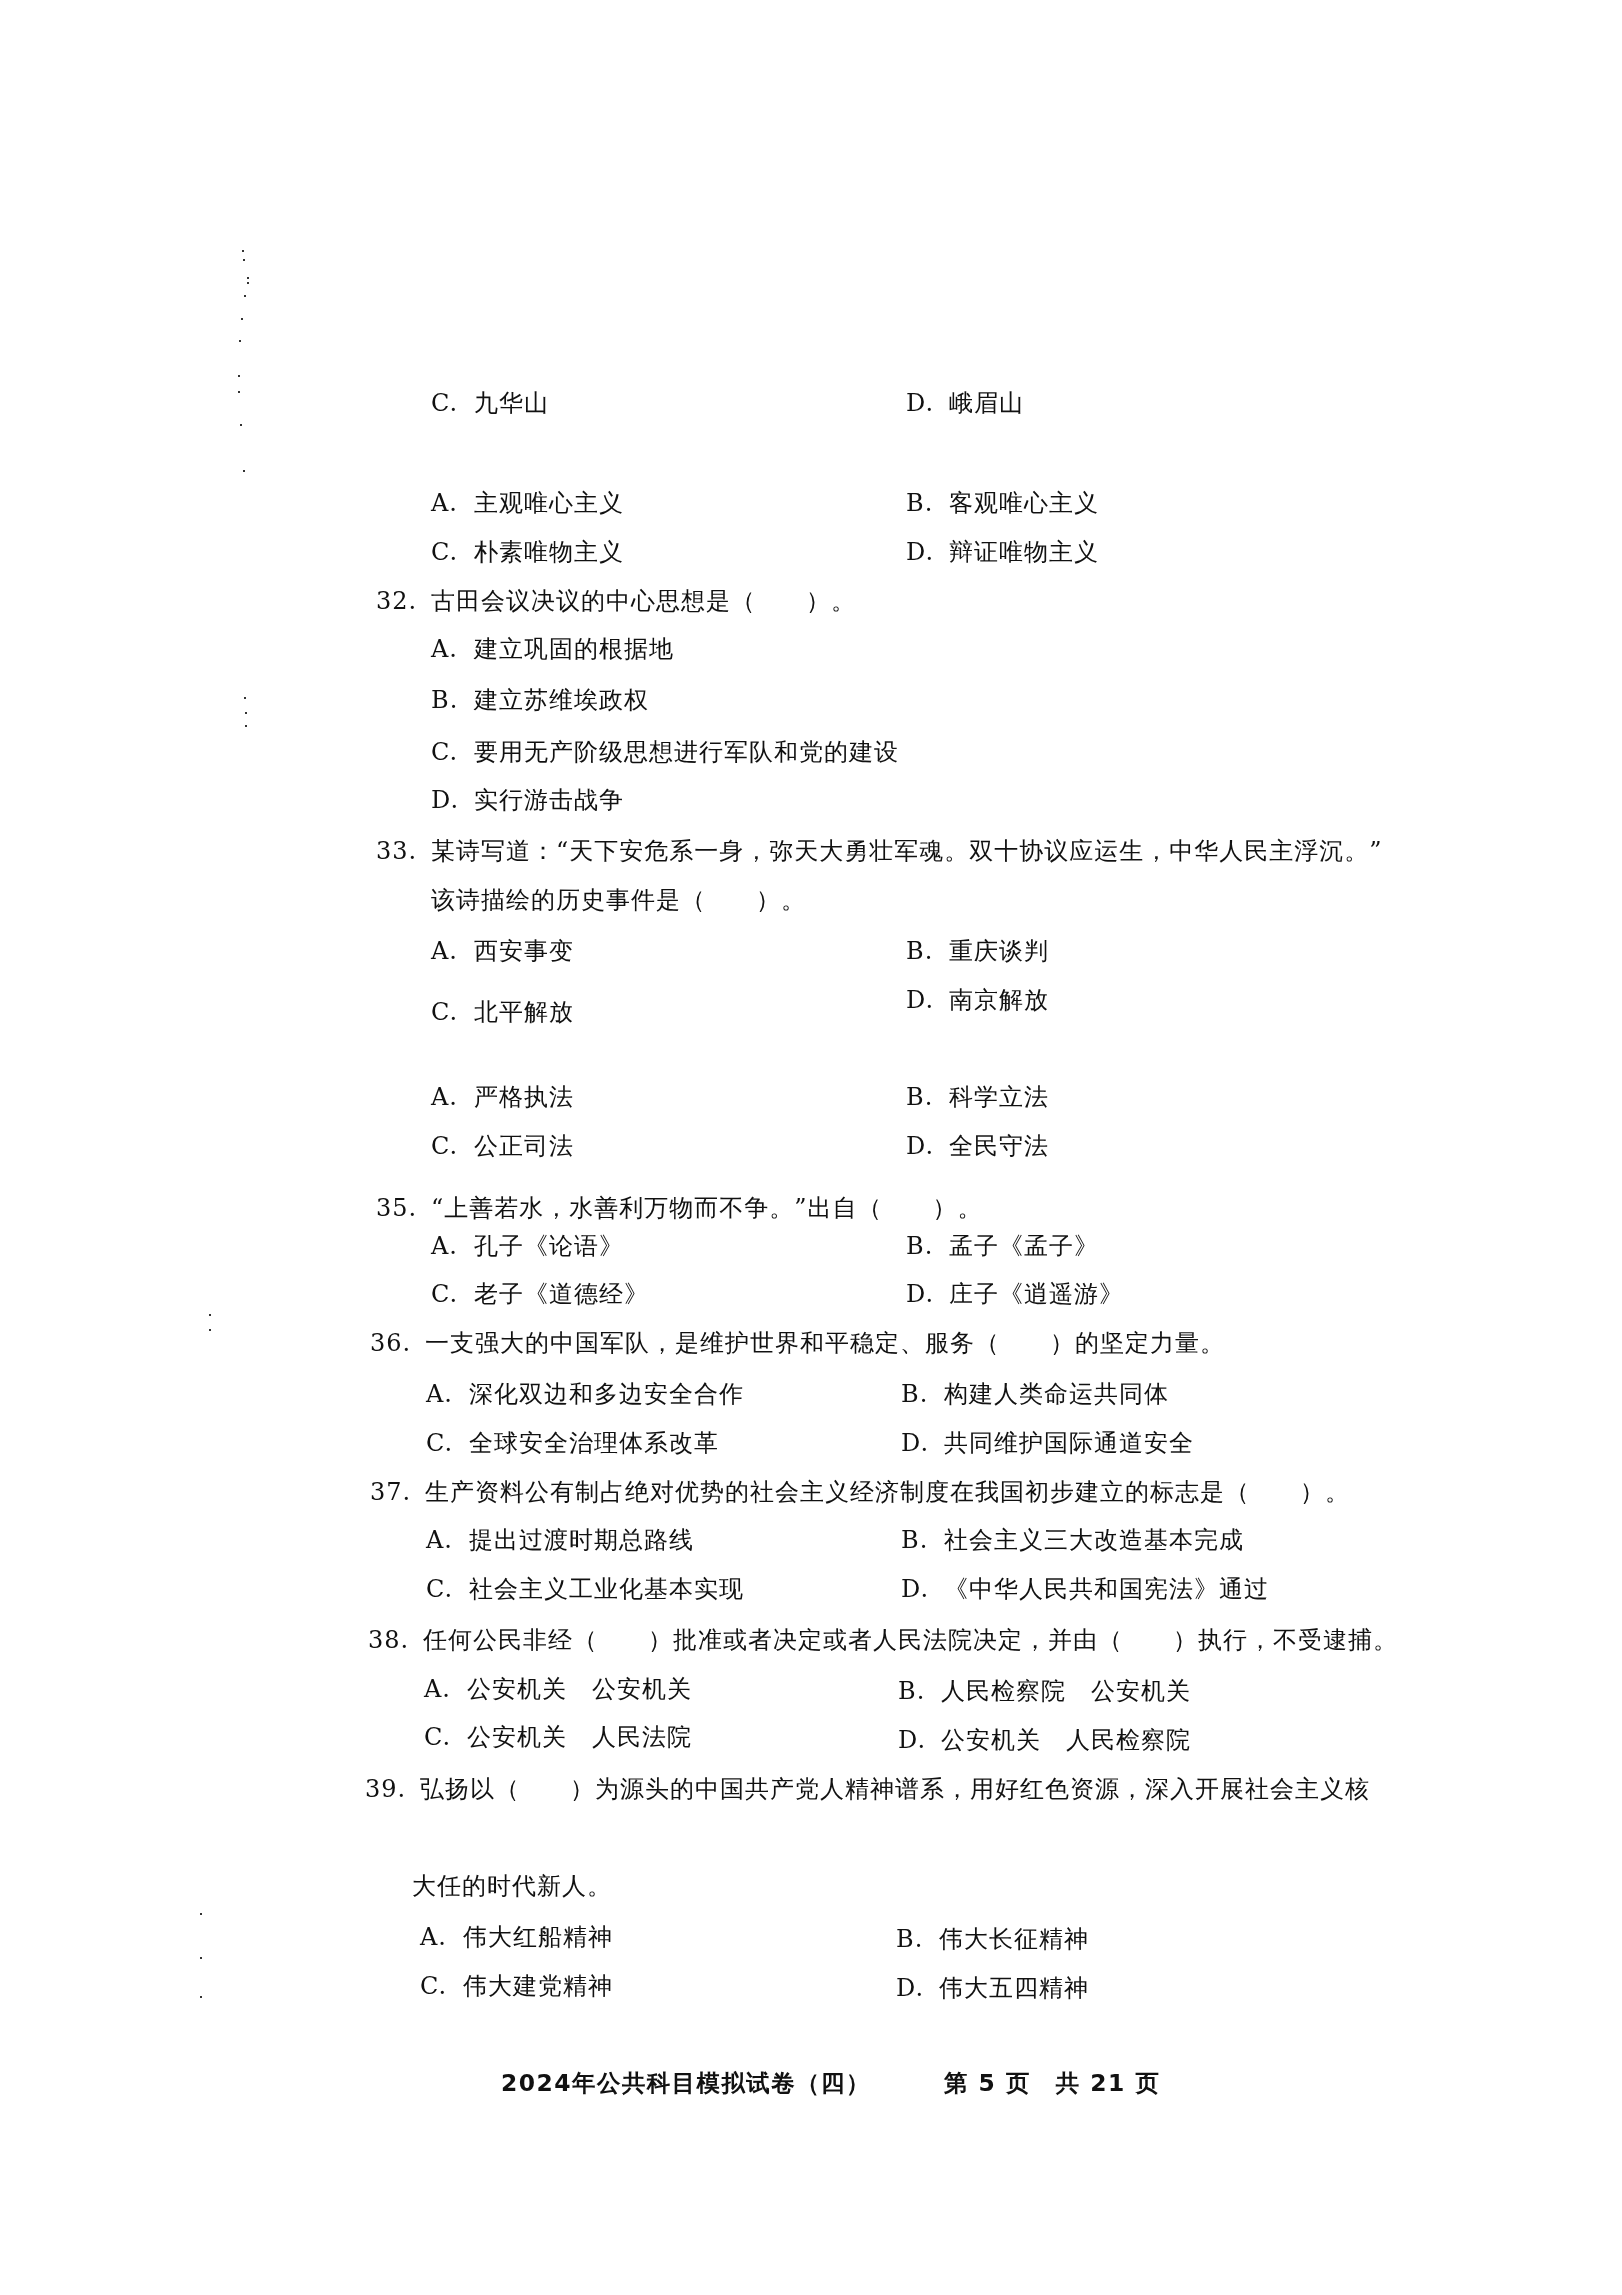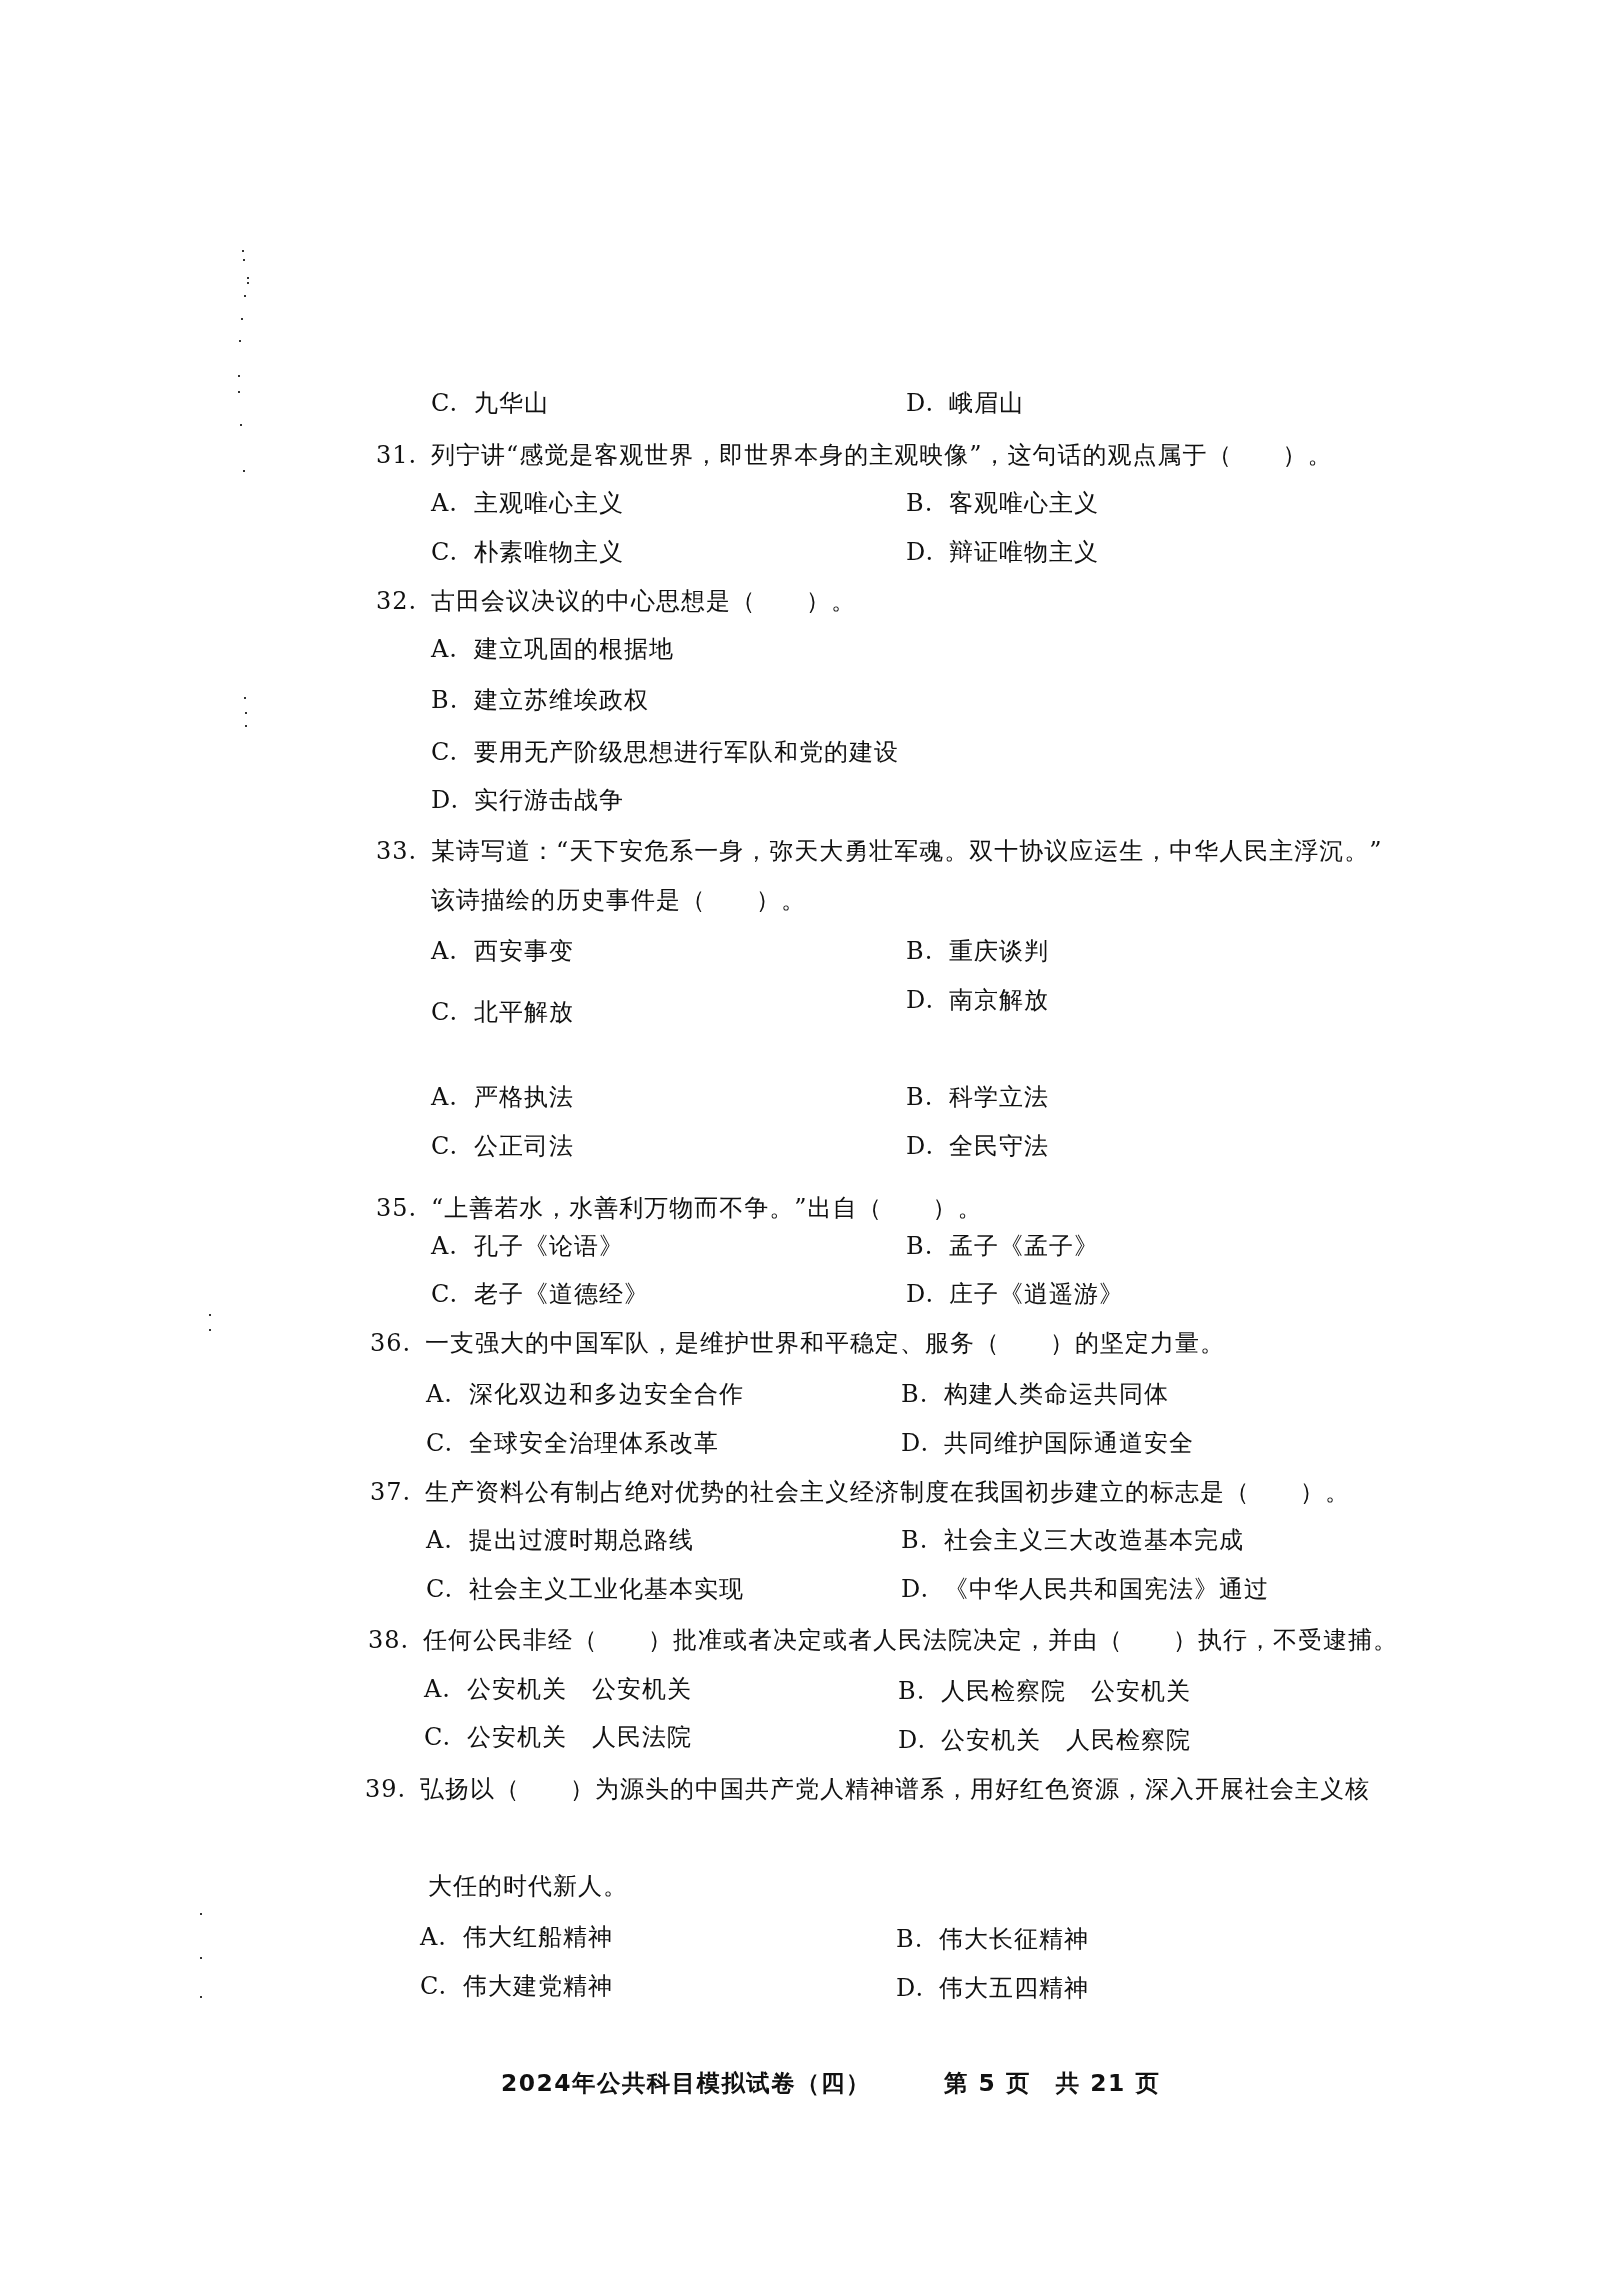--- a/index.html
+++ b/index.html
@@ -23,21 +23,20 @@
   .speck { position: absolute; background: #333; width: 1.9px; height: 2.4px; }
 </style>
 </head>
 <body>
 
 <div class="page">
 
   <div class="line" style="left:431px; top:389px;"><span class="opt-label">C.</span><span>九华山</span></div>
   <div class="line" style="left:906px; top:389px;"><span class="opt-label">D.</span><span>峨眉山</span></div>
 
-  <div class="line" style="left:376px; top:441px;"><span class="qnum">31.</span><span>列宁讲“感觉是客观世界，即世界本身的主观映像”，这句话的观点属于（　　）。</span></div>
   <div class="line" style="left:431px; top:489px;"><span class="opt-label">A.</span><span>主观唯心主义</span></div>
   <div class="line" style="left:906px; top:489px;"><span class="opt-label">B.</span><span>客观唯心主义</span></div>
   <div class="line" style="left:431px; top:538px;"><span class="opt-label">C.</span><span>朴素唯物主义</span></div>
   <div class="line" style="left:906px; top:538px;"><span class="opt-label">D.</span><span>辩证唯物主义</span></div>
 
   <div class="line" style="left:376px; top:587px;"><span class="qnum">32.</span><span>古田会议决议的中心思想是（　　）。</span></div>
   <div class="line" style="left:431px; top:635px;"><span class="opt-label">A.</span><span>建立巩固的根据地</span></div>
   <div class="line" style="left:431px; top:686px;"><span class="opt-label">B.</span><span>建立苏维埃政权</span></div>
   <div class="line" style="left:431px; top:738px;"><span class="opt-label">C.</span><span>要用无产阶级思想进行军队和党的建设</span></div>
   <div class="line" style="left:431px; top:786px;"><span class="opt-label">D.</span><span>实行游击战争</span></div>
@@ -72,21 +71,21 @@
   <div class="line" style="left:426px; top:1575px;"><span class="opt-label">C.</span><span>社会主义工业化基本实现</span></div>
   <div class="line" style="left:901px; top:1575px;"><span class="opt-label">D.</span><span>《中华人民共和国宪法》通过</span></div>
 
   <div class="line" style="left:368px; top:1626px;"><span class="qnum">38.</span><span>任何公民非经（　　）批准或者决定或者人民法院决定，并由（　　）执行，不受逮捕。</span></div>
   <div class="line" style="left:424px; top:1675px;"><span class="opt-label">A.</span><span>公安机关　公安机关</span></div>
   <div class="line" style="left:898px; top:1677px;"><span class="opt-label">B.</span><span>人民检察院　公安机关</span></div>
   <div class="line" style="left:424px; top:1723px;"><span class="opt-label">C.</span><span>公安机关　人民法院</span></div>
   <div class="line" style="left:898px; top:1726px;"><span class="opt-label">D.</span><span>公安机关　人民检察院</span></div>
 
   <div class="line" style="left:365px; top:1775px;"><span class="qnum">39.</span><span>弘扬以（　　）为源头的中国共产党人精神谱系，用好红色资源，深入开展社会主义核</span></div>
-  <div class="line" style="left:428px; top:1872px;"><span>大任的时代新人。</span></div>
+  <div class="line" style="left:412px; top:1872px;"><span>大任的时代新人。</span></div>
   <div class="line" style="left:420px; top:1923px;"><span class="opt-label">A.</span><span>伟大红船精神</span></div>
   <div class="line" style="left:896px; top:1925px;"><span class="opt-label">B.</span><span>伟大长征精神</span></div>
   <div class="line" style="left:420px; top:1972px;"><span class="opt-label">C.</span><span>伟大建党精神</span></div>
   <div class="line" style="left:896px; top:1974px;"><span class="opt-label">D.</span><span>伟大五四精神</span></div>
 
   <div class="footer" style="left:501px;">2024年公共科目模拟试卷（四）</div>
   <div class="footer" style="left:944px;">第 5 页　共 21 页</div>
 
   <div class="speck" style="left:242px; top:250px;"></div>
   <div class="speck" style="left:243px; top:259px;"></div>

